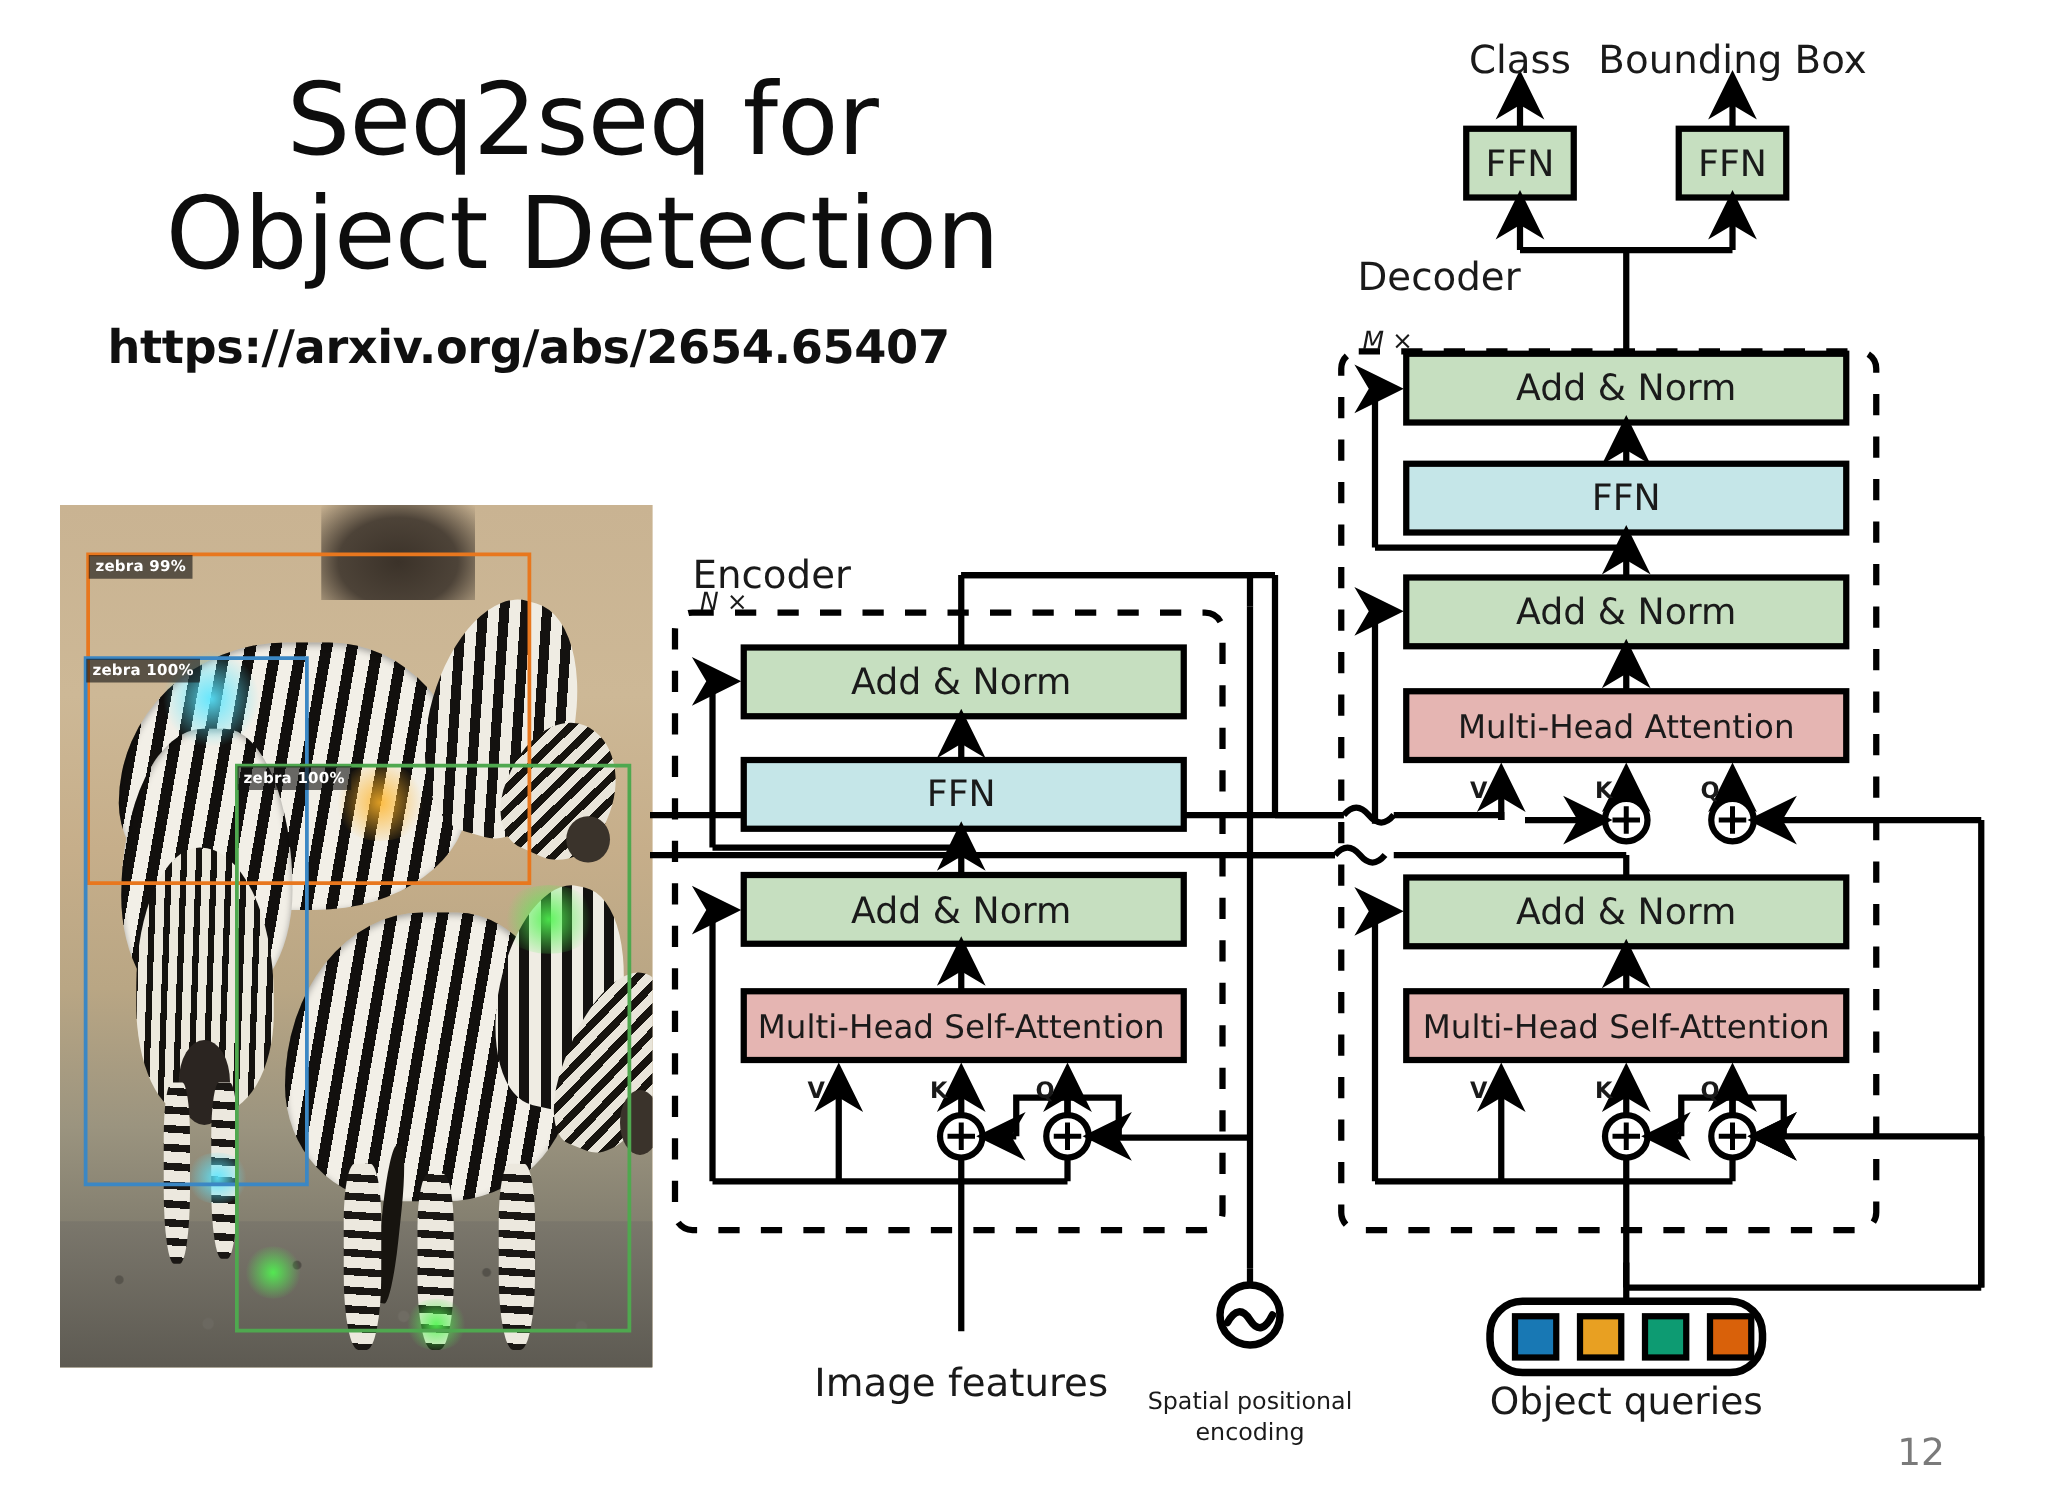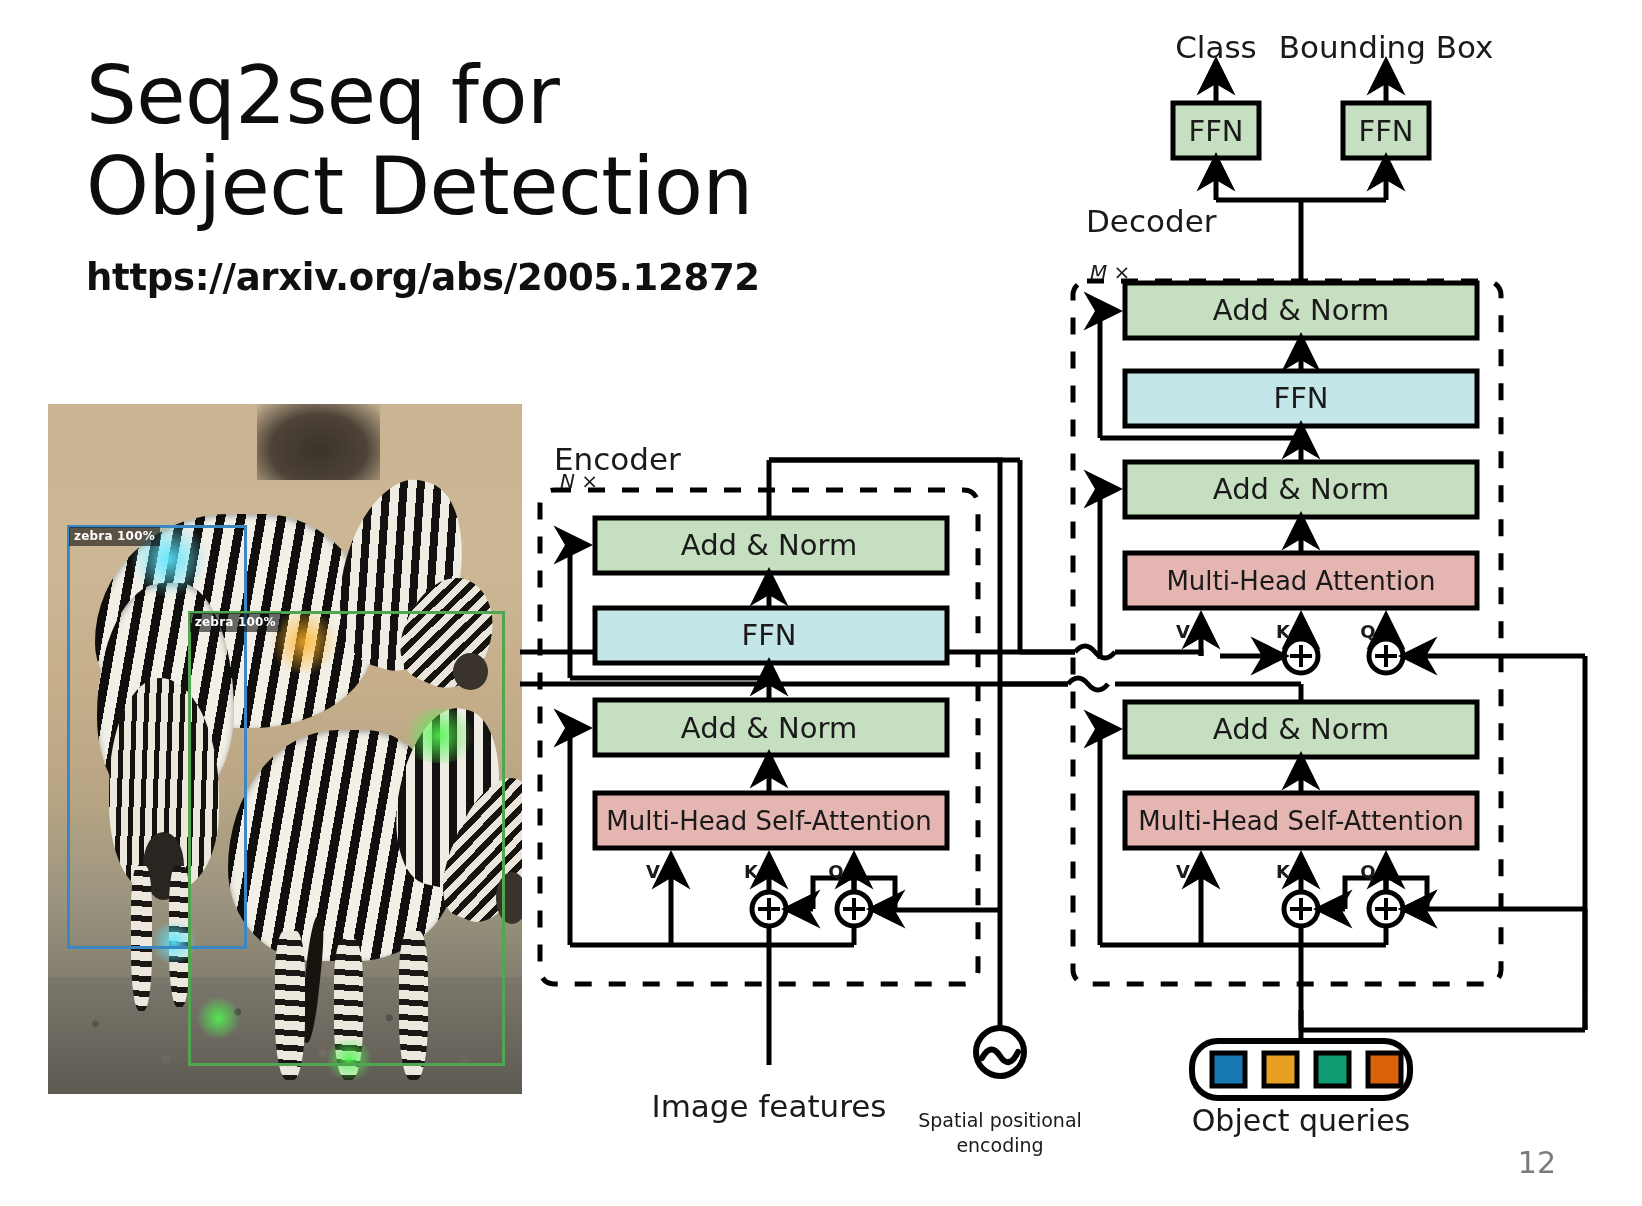--- a/index.html
+++ b/index.html
@@ -9,21 +9,21 @@
     font-family:"DejaVu Sans","Liberation Sans",sans-serif;
     overflow:hidden;position:relative;
   }
   .slide{position:absolute;inset:0;}
 
   
   #title-block{position:absolute;left:86px;top:50px;width:760px;}
   #slide-title{
     font-family:"DejaVu Sans","Liberation Sans",sans-serif;
     font-size:80px;line-height:1.14;color:#0d0d0d;font-weight:400;
-    letter-spacing:-0.5px;white-space:pre-line;
+    letter-spacing:-0.5px;white-space:pre-line;text-align:center;
   }
   #subtitle-link{
     margin-top:24px;font-size:37px;color:#101010;font-weight:600;
     letter-spacing:-0.3px;
   }
 
   
   #photo{
     position:absolute;left:48px;top:404px;width:474px;height:690px;
     overflow:hidden;background:#cbb796;
@@ -126,21 +126,21 @@
   }
 </style>
 </head>
 <body>
 
 <div class="slide">
 
   <div id="title-block">
     <div id="slide-title">Seq2seq for
 Object Detection</div>
-    <div id="subtitle-link">https://arxiv.org/abs/2005.12872</div>
+    <div id="subtitle-link">https://arxiv.org/abs/2654.65407</div>
   </div>
 
   <div id="photo">
     <div class="ground"></div>
     <div class="rockpatch"></div>
     <div class="gravel"></div>
 
     <div class="zebra" id="zebraA">
       <div class="body"></div>
         <div class="neck"></div>
@@ -165,20 +165,23 @@
         <div class="leg l3"></div>
     </div>
 
     <div class="glow-orange" style="left:46%;top:30%;width:16%;height:9%;"></div>
     <div class="glow-cyan" style="left:17%;top:17%;width:17%;height:11%;"></div>
     <div class="glow-cyan" style="left:21%;top:75%;width:11%;height:6%;"></div>
     <div class="glow-green" style="left:74%;top:44%;width:17%;height:8%;"></div>
     <div class="glow-green" style="left:31%;top:86%;width:10%;height:6%;"></div>
     <div class="glow-green" style="left:58%;top:92%;width:11%;height:6%;"></div>
 
+    <div class="det-box" style="left:4.5%;top:5.5%;width:75%;height:38.5%;border-color:#e8771e;">
+      <span class="det-label">zebra 99%</span>
+    </div>
 
     <div class="det-box" style="left:4%;top:17.5%;width:38%;height:61.5%;border-color:#3b87c4;">
       <span class="det-label">zebra 100%</span>
     </div>
 
     <div class="det-box" style="left:29.5%;top:30%;width:67%;height:66%;border-color:#4fa84f;">
       <span class="det-label">zebra 100%</span>
     </div>
   </div>
 

